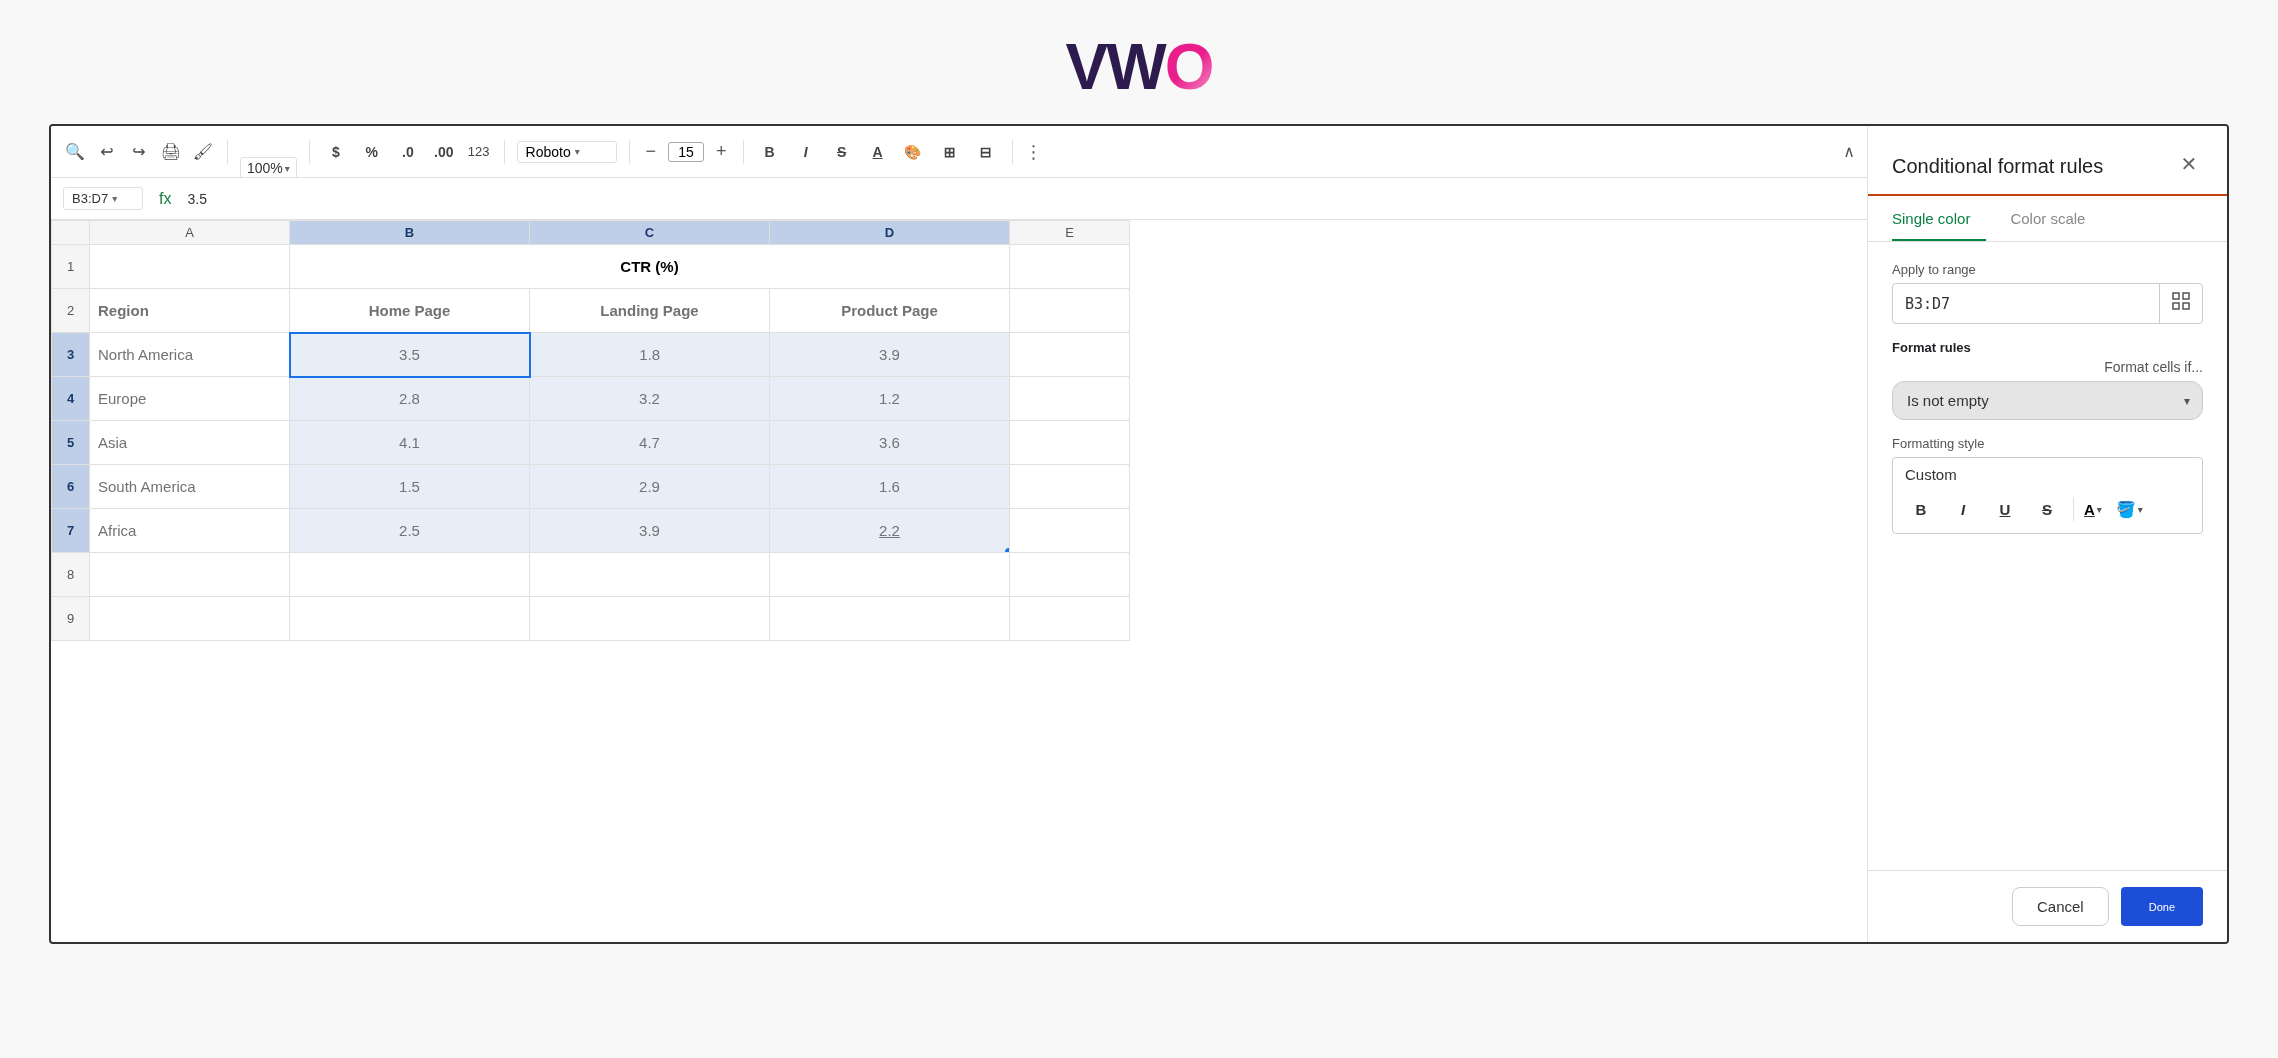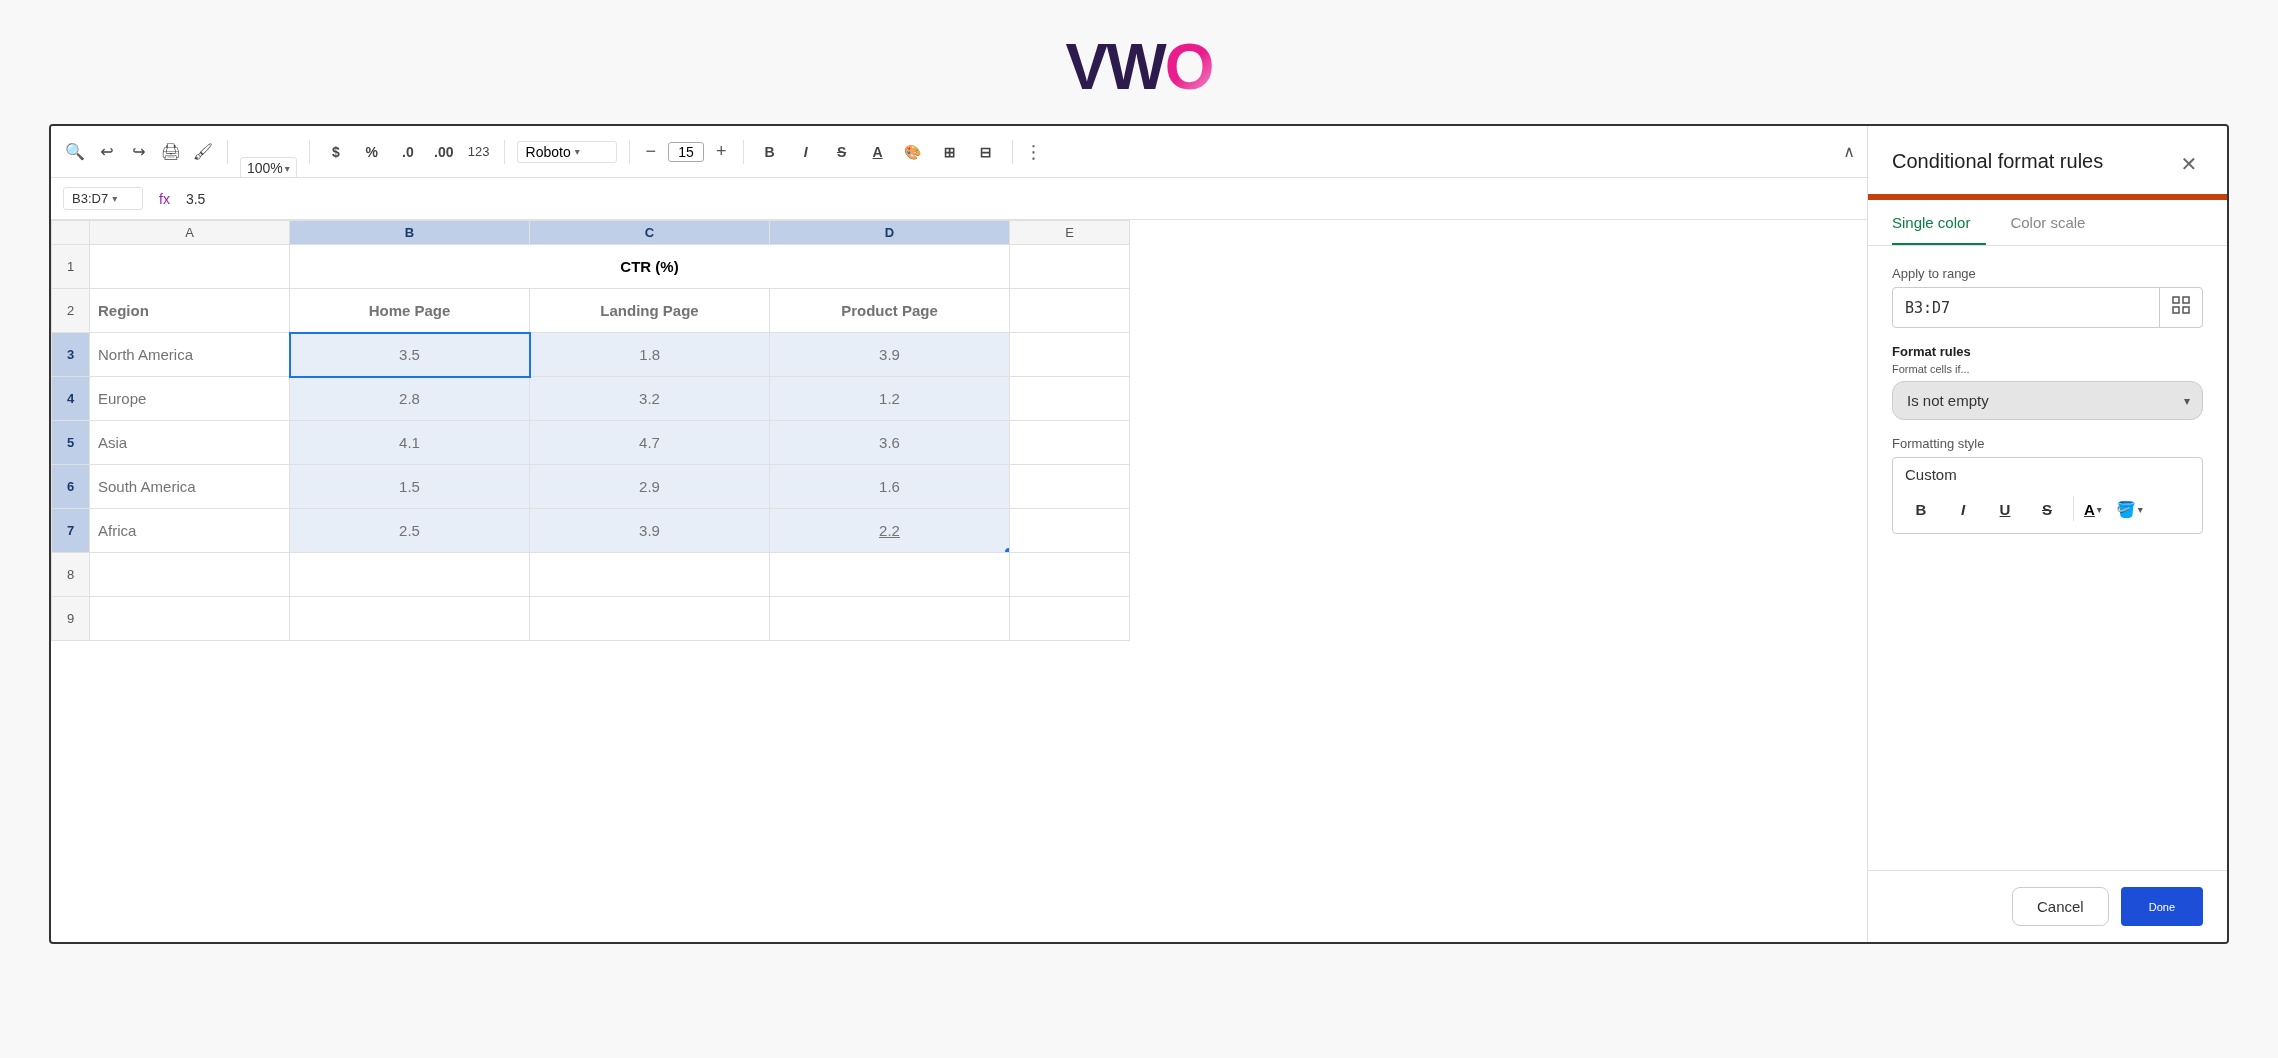--- a/index.html
+++ b/index.html
@@ -167,22 +167,22 @@
       border-radius: 3px;
       padding: 3px 8px;
       font-size: 13px;
       color: #333;
       display: flex;
       align-items: center;
       gap: 4px;
       min-width: 80px;
     }
     .formula-fx {
-      color: #a21caf;
-      font-size: 14px;
+      color: #15803d;
+      font-size: 16px;
       padding: 0 8px;
     }
     .formula-value {
       font-size: 14px;
       color: #333;
     }
 
     
     .grid-container {
       flex: 1;
@@ -268,23 +268,23 @@
       min-width: 360px;
       background: white;
       border-left: 1px solid #e0e0e0;
       display: flex;
       flex-direction: column;
       padding: 0;
     }
     .panel-header {
       display: flex;
       justify-content: space-between;
-      align-items: flex-start;
+      align-items: flex-end;
       padding: 24px 24px 16px 24px;
-      border-bottom: 6px solid #c2410c;
+      border-bottom: 2px solid #c2410c;
     }
     .panel-title {
       font-size: 20px;
       font-weight: 500;
       color: #202124;
     }
     .panel-close {
       font-size: 20px;
       color: #666;
       cursor: pointer;
@@ -348,23 +348,24 @@
       cursor: pointer;
       border-left: 1px solid #ccc;
     }
     .section-title {
       font-size: 13px;
       font-weight: 600;
       color: #202124;
       margin-bottom: 4px;
     }
     .format-cells-label {
-      font-size: 11px;
+      font-size: 14px;
       color: #555;
       margin-bottom: 6px;
+      text-align: right;
     }
     .dropdown-row {
       display: flex;
       align-items: center;
       border: 1px solid #ccc;
       border-radius: 12px;
       padding: 0;
       background: #e5e5e5;
     }
     .dropdown-text {

